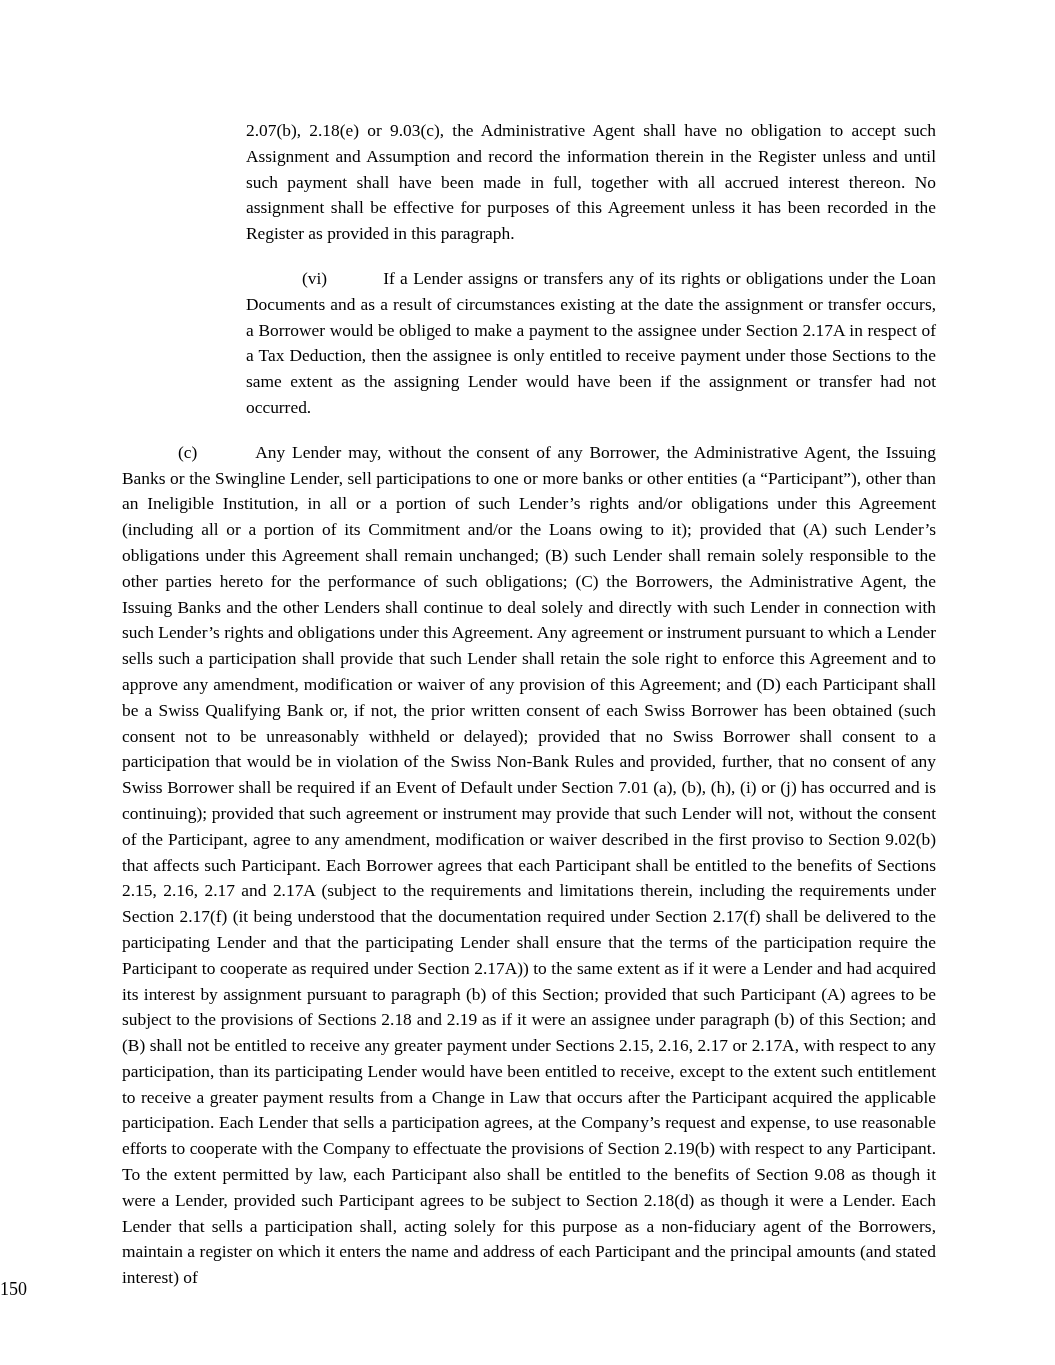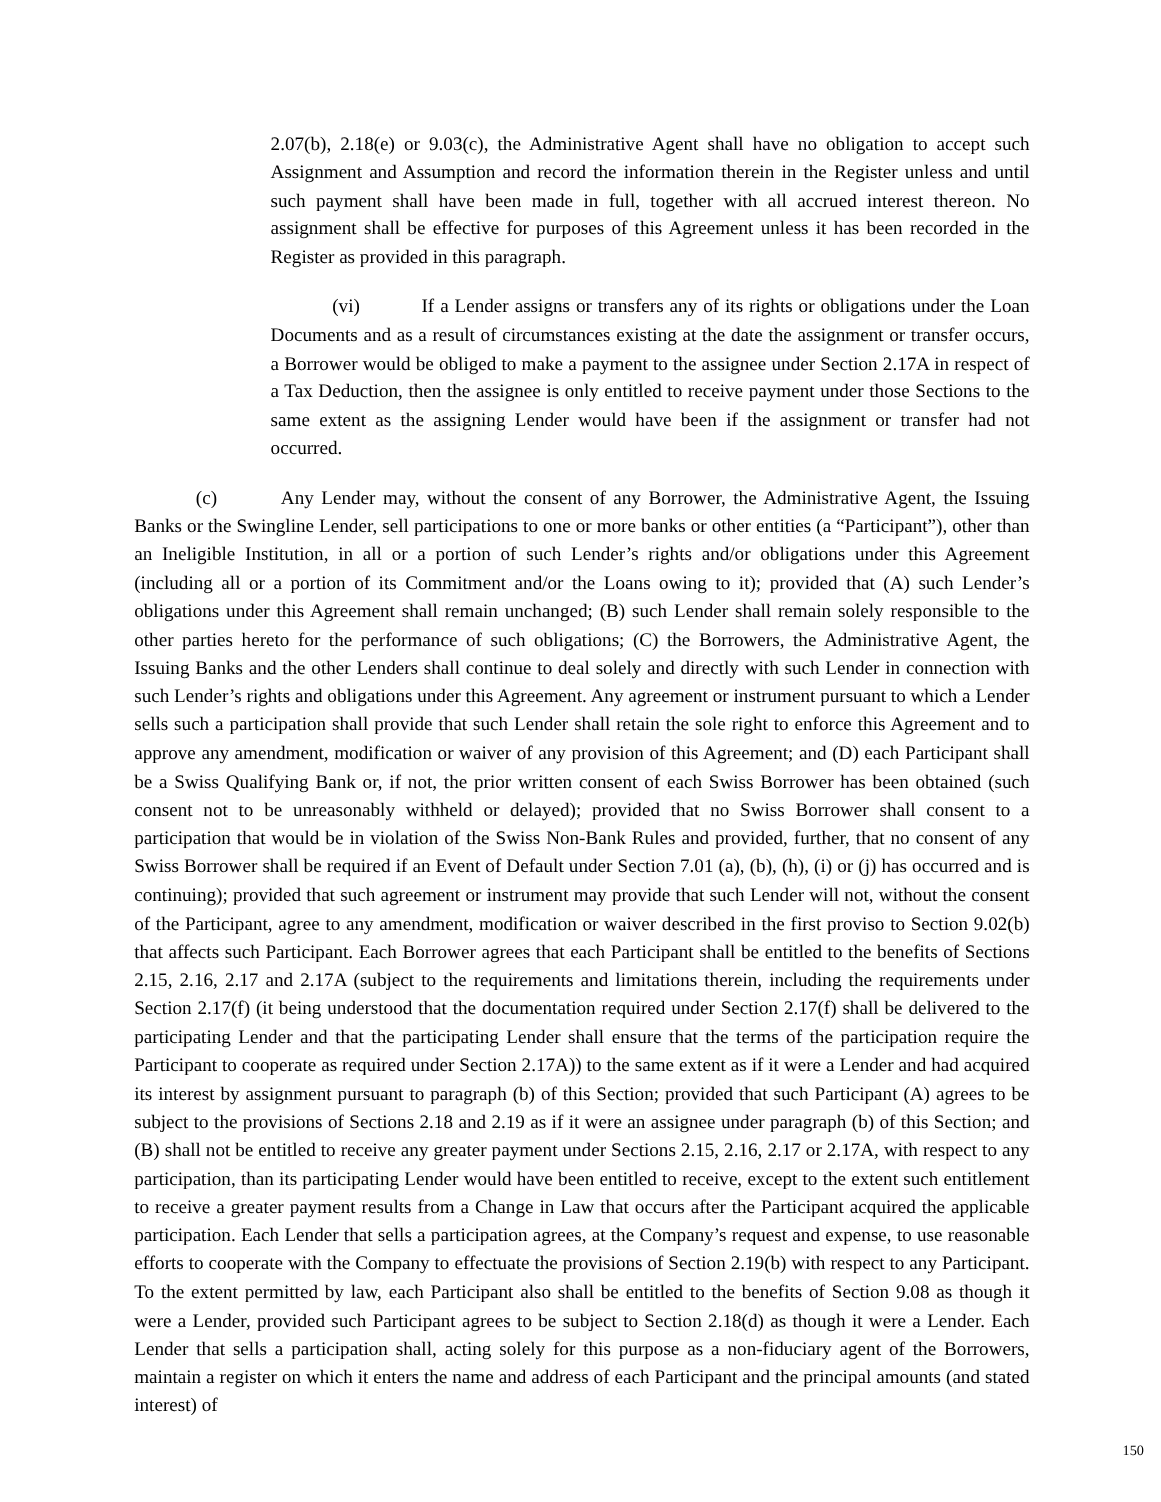--- a/index.html
+++ b/index.html
@@ -42,23 +42,23 @@
   .lead-tab-wide {
     display: inline-block;
     width: 58px;
   }
   .u {
   }
   .footer {
     position: absolute;
     left: 0;
     right: 0;
-    bottom: 38px;
-    text-align: right;
-    font-size: 13px;
+    bottom: 65px;
+    text-align: left;
+    font-size: 18px;
     font-family: "Liberation Serif", serif;
   }
 </style>
 </head>
 <body>
 
 <div class="page">
 
   <p class="para block-indent">2.07(b), 2.18(e) or 9.03(c), the Administrative Agent shall have no obligation to accept such Assignment and Assumption and record the information therein in the Register unless and until such payment shall have been made in full, together with all accrued interest thereon.  No assignment shall be effective for purposes of this Agreement unless it has been recorded in the Register as provided in this paragraph.</p>
 

